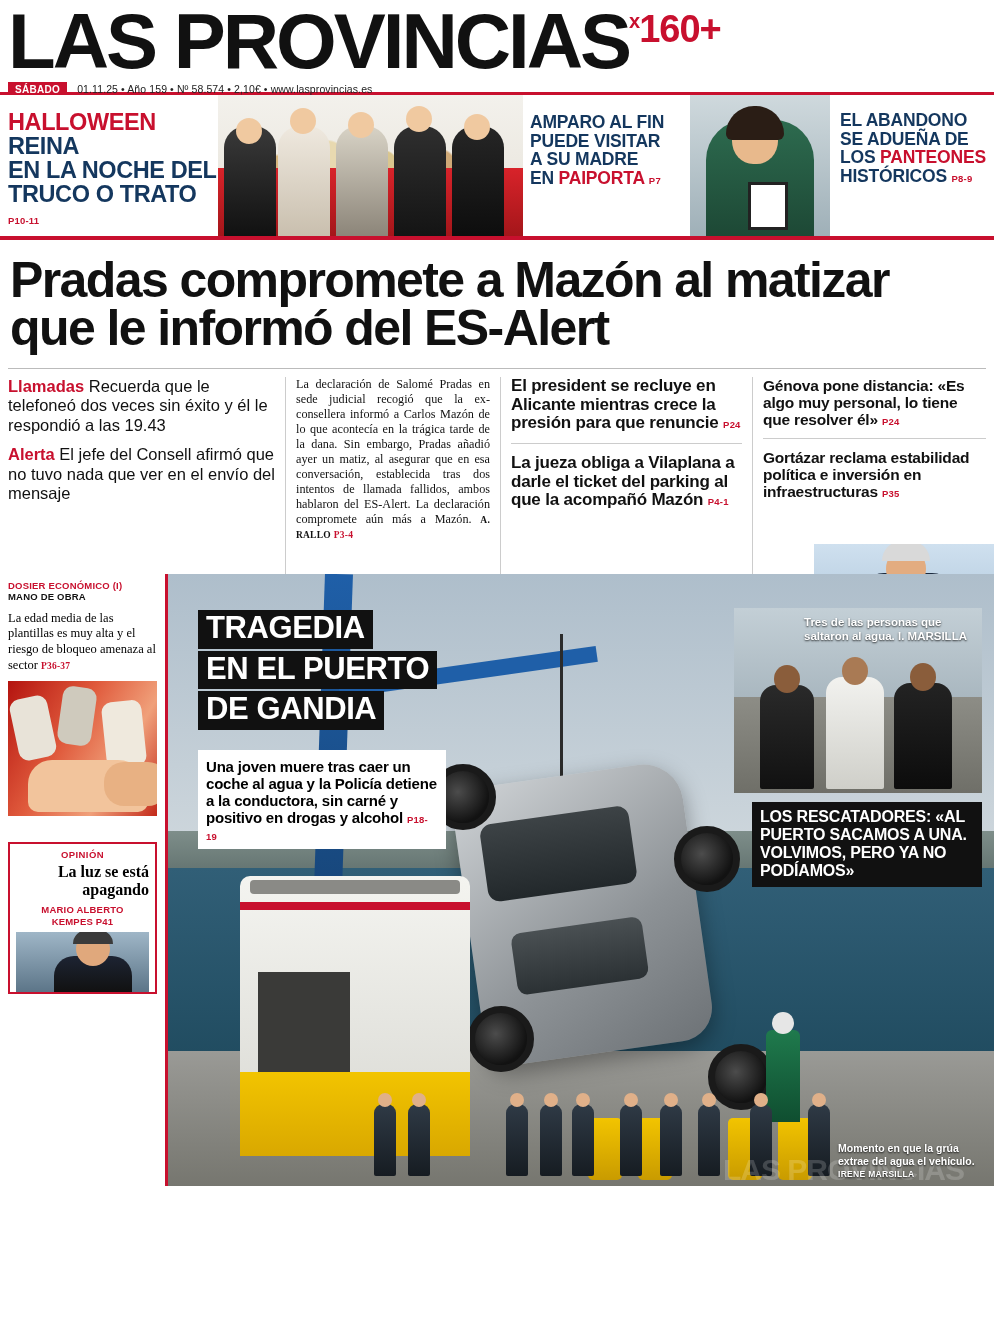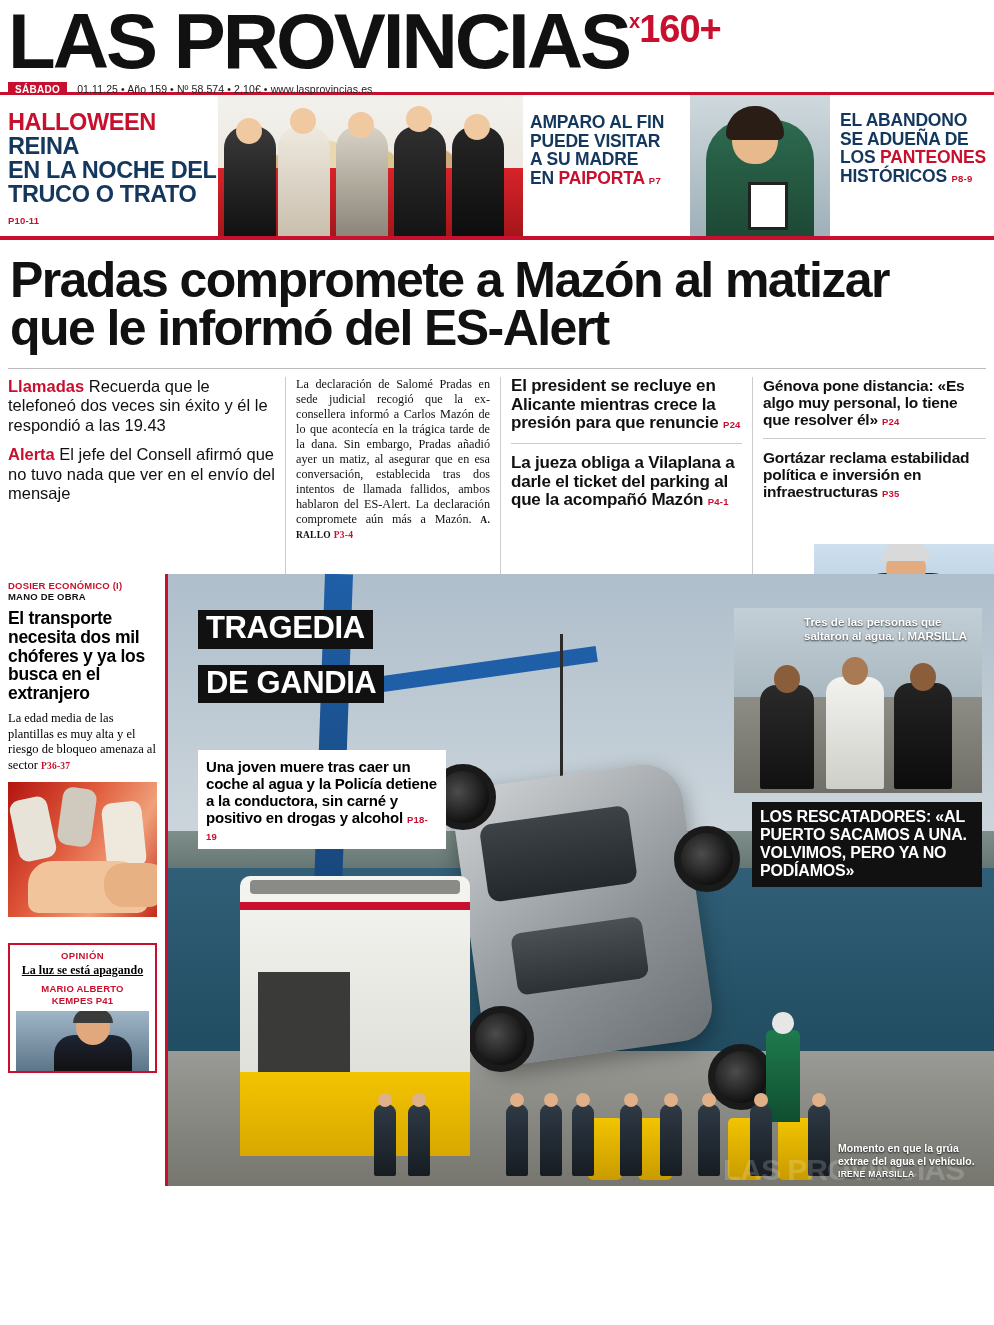--- a/index.html
+++ b/index.html
@@ -213,21 +213,21 @@
   }
   .opinion-box {
     margin-top:26px; border:2px solid #c8102e; padding:5px 6px 0 6px;
     position:relative;
   }
   .opinion-tag {
     font-size:9.5px; font-weight:bold; color:#c8102e; text-align:center; letter-spacing:0.4px;
   }
   .opinion-title {
     font-family:"Liberation Serif", serif;
-    font-size:12px; font-weight:bold; text-align:center; line-height:1.1; margin-top:3px;text-decoration:underline;
+    font-size:16px; font-weight:bold; text-align:right; line-height:1.1; margin-top:3px;
   }
   .opinion-author {
     font-size:9.5px; font-weight:bold; color:#c8102e; text-align:center;
     margin-top:6px; line-height:1.25; letter-spacing:0.2px;
   }
   .opinion-photo {
     margin-top:4px; height:60px; width:100%;
     background:linear-gradient(#9fb6c7,#5c7588); position:relative; overflow:hidden;
   }
   .opinion-photo .o-suit {
@@ -334,21 +334,21 @@
   .p1{left:206px;} .p2{left:240px;} .p3{left:338px;} .p4{left:372px;}
   .p5{left:404px;} .p6{left:452px;} .p7{left:492px;} .p8{left:530px;}
   .p9{left:582px;} .p10{left:640px;}
 
   .photo-title {
     position:absolute; left:30px; top:36px; width:300px;
   }
   .photo-title .tline {
     display:inline-block; background:#111; color:#fff;
     font-size:31px; font-weight:bold; line-height:1.12;
-    padding:1px 8px 3px 8px; letter-spacing:-0.4px; margin-bottom:16px;
+    padding:1px 8px 3px 8px; letter-spacing:-0.4px; margin-bottom:2px;
   }
   .photo-sub {
     position:absolute; left:30px; top:176px; width:248px;
     background:#fff; padding:8px 8px 6px 8px;
     font-size:15px; font-weight:bold; line-height:1.14; letter-spacing:-0.2px;
   }
   .inset {
     position:absolute; right:12px; top:34px; width:248px; height:185px;
     background:linear-gradient(#c3cfd6,#8e9ea8); overflow:hidden; border:0;
   }
@@ -512,21 +512,20 @@
     <div class="hair"></div>
   </div>
 
   <div class="lower">
 
     <div class="left-col">
       <div class="kicker">
         <div>DOSIER ECONÓMICO (I)</div>
         <div class="l2">MANO DE OBRA</div>
       </div>
-      <div class="left-head">El transporte necesita dos mil chóferes y ya los busca en el extranjero</div>
       <div class="left-body">
         <span>La edad media de las plantillas es muy alta y el riesgo de bloqueo amenaza al sector</span>
         <span class="pg">P36-37</span>
       </div>
       <div class="left-photo">
         <div class="glove g1"></div>
         <div class="glove g2"></div>
         <div class="glove g3"></div>
         <div class="hand"></div>
         <div class="hand2"></div>
@@ -588,20 +587,21 @@
       <div class="person p4"></div>
       <div class="person p5"></div>
       <div class="person p6"></div>
       <div class="person p7"></div>
       <div class="person p8"></div>
       <div class="person p9"></div>
       <div class="person p10"></div>
 
       <div class="photo-title">
         <div><span class="tline">TRAGEDIA</span></div>
+        <div><span class="tline">EN EL PUERTO</span></div>
         <div><span class="tline">DE GANDIA</span></div>
       </div>
 
       <div class="photo-sub">
         <span>Una joven muere tras caer un coche al agua y la Policía detiene a la conductora, sin carné y positivo en drogas y alcohol</span>
         <span class="pg">P18-19</span>
       </div>
 
       <div class="inset">
         <div class="grnd"></div>

